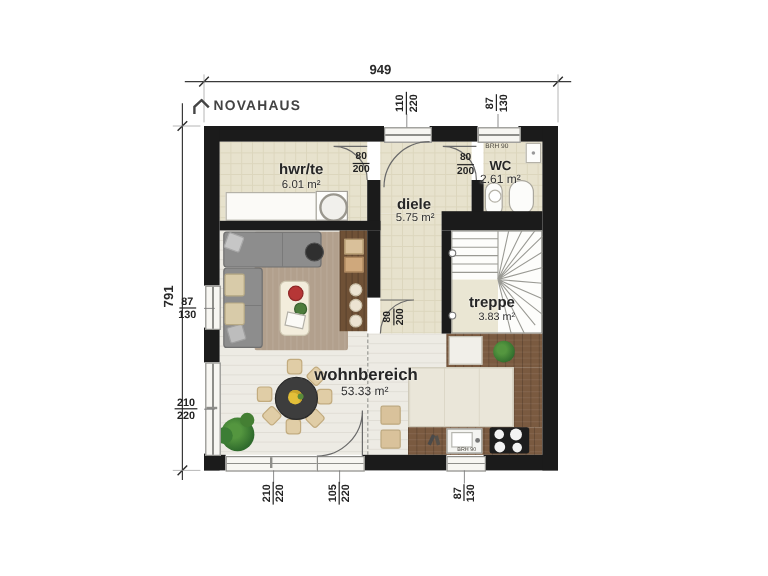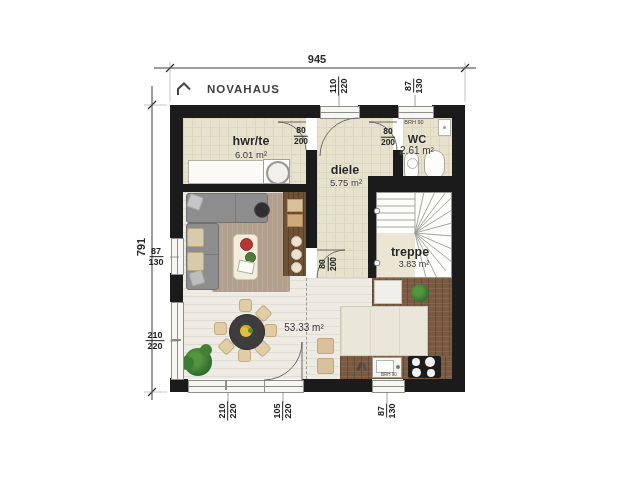--- a/index.html
+++ b/index.html
@@ -33,21 +33,21 @@
        transform:translate(-50%,-50%);white-space:nowrap;}
   .dim.rot{transform:translate(-50%,-50%) rotate(-90deg);}
   .rname{position:absolute;font:700 12.5px "Liberation Sans",sans-serif;color:#262626;
          transform:translate(-50%,-50%);white-space:nowrap;text-shadow:0 0 2px rgba(255,255,255,.8);}
   .rarea{position:absolute;font:400 9.5px "Liberation Sans",sans-serif;color:#343434;
          transform:translate(-50%,-50%);white-space:nowrap;text-shadow:0 0 2px rgba(255,255,255,.8);text-align:center;}
   .tiny{position:absolute;font:400 5.5px "Liberation Sans",sans-serif;color:#4a463f;
         transform:translate(-50%,-50%);white-space:nowrap;}
   .circ{position:absolute;border-radius:50%;}
   svg.overlay{position:absolute;left:0;top:0;pointer-events:none;}
-  #logo{position:absolute;left:176px;top:82px;display:flex;align-items:center;gap:16px;}
+  #logo{position:absolute;left:160px;top:82px;display:flex;align-items:center;gap:3px;}
   #logo .brand{font:700 11.5px "Liberation Sans",sans-serif;letter-spacing:1px;color:#434343;}
 </style>
 </head>
 <body>
 
 <div id="stage">
 
   <div class="abs tile" style="left:183px;top:118px;width:123px;height:66px;"></div>
   <div class="abs tile" style="left:317px;top:118px;width:76px;height:60px;"></div>
   <div class="abs tile" style="left:317px;top:178px;width:51px;height:100px;"></div>
@@ -186,31 +186,32 @@
     </g>
   </svg>
 
   <div id="logo">
     <svg width="15" height="14" viewBox="0 0 15 14">
       <path d="M2,13 L2,7 L8,1.5 L14,7.5" stroke="#454545" stroke-width="2" fill="none"></path>
     </svg>
     <span class="brand">NOVAHAUS</span>
   </div>
 
-  <div class="dim" style="left:317px;top:59px;">945</div>
+  <div class="dim" style="left:317px;top:59px;">949</div>
   <div class="dim rot" style="left:141px;top:247px;">791</div>
 
   <div class="rname" style="left:251px;top:141px;">hwr/te</div>
   <div class="rarea" style="left:251px;top:154px;">6.01 m²</div>
   <div class="rname" style="left:345px;top:170px;">diele</div>
   <div class="rarea" style="left:346px;top:182px;">5.75 m²</div>
   <div class="rname" style="left:417px;top:139px;font-size:11px;">WC</div>
   <div class="rarea" style="left:417px;top:150px;font-size:10px;">2.61 m²</div>
   <div class="rname" style="left:410px;top:252px;">treppe</div>
   <div class="rarea" style="left:414px;top:264px;font-size:9px;">3.83 m²</div>
+  <div class="rname" style="left:305px;top:312px;font-size:14px;">wohnbereich</div>
   <div class="rarea" style="left:304px;top:327px;font-size:10px;">53.33 m²</div>
 
   <div class="frac rot" style="left:339px;top:86px;">
     <span class="num">110</span>
     <span class="den">220</span>
   </div>
   <div class="frac rot" style="left:414px;top:86px;">
     <span class="num">87</span>
     <span class="den">130</span>
   </div>

